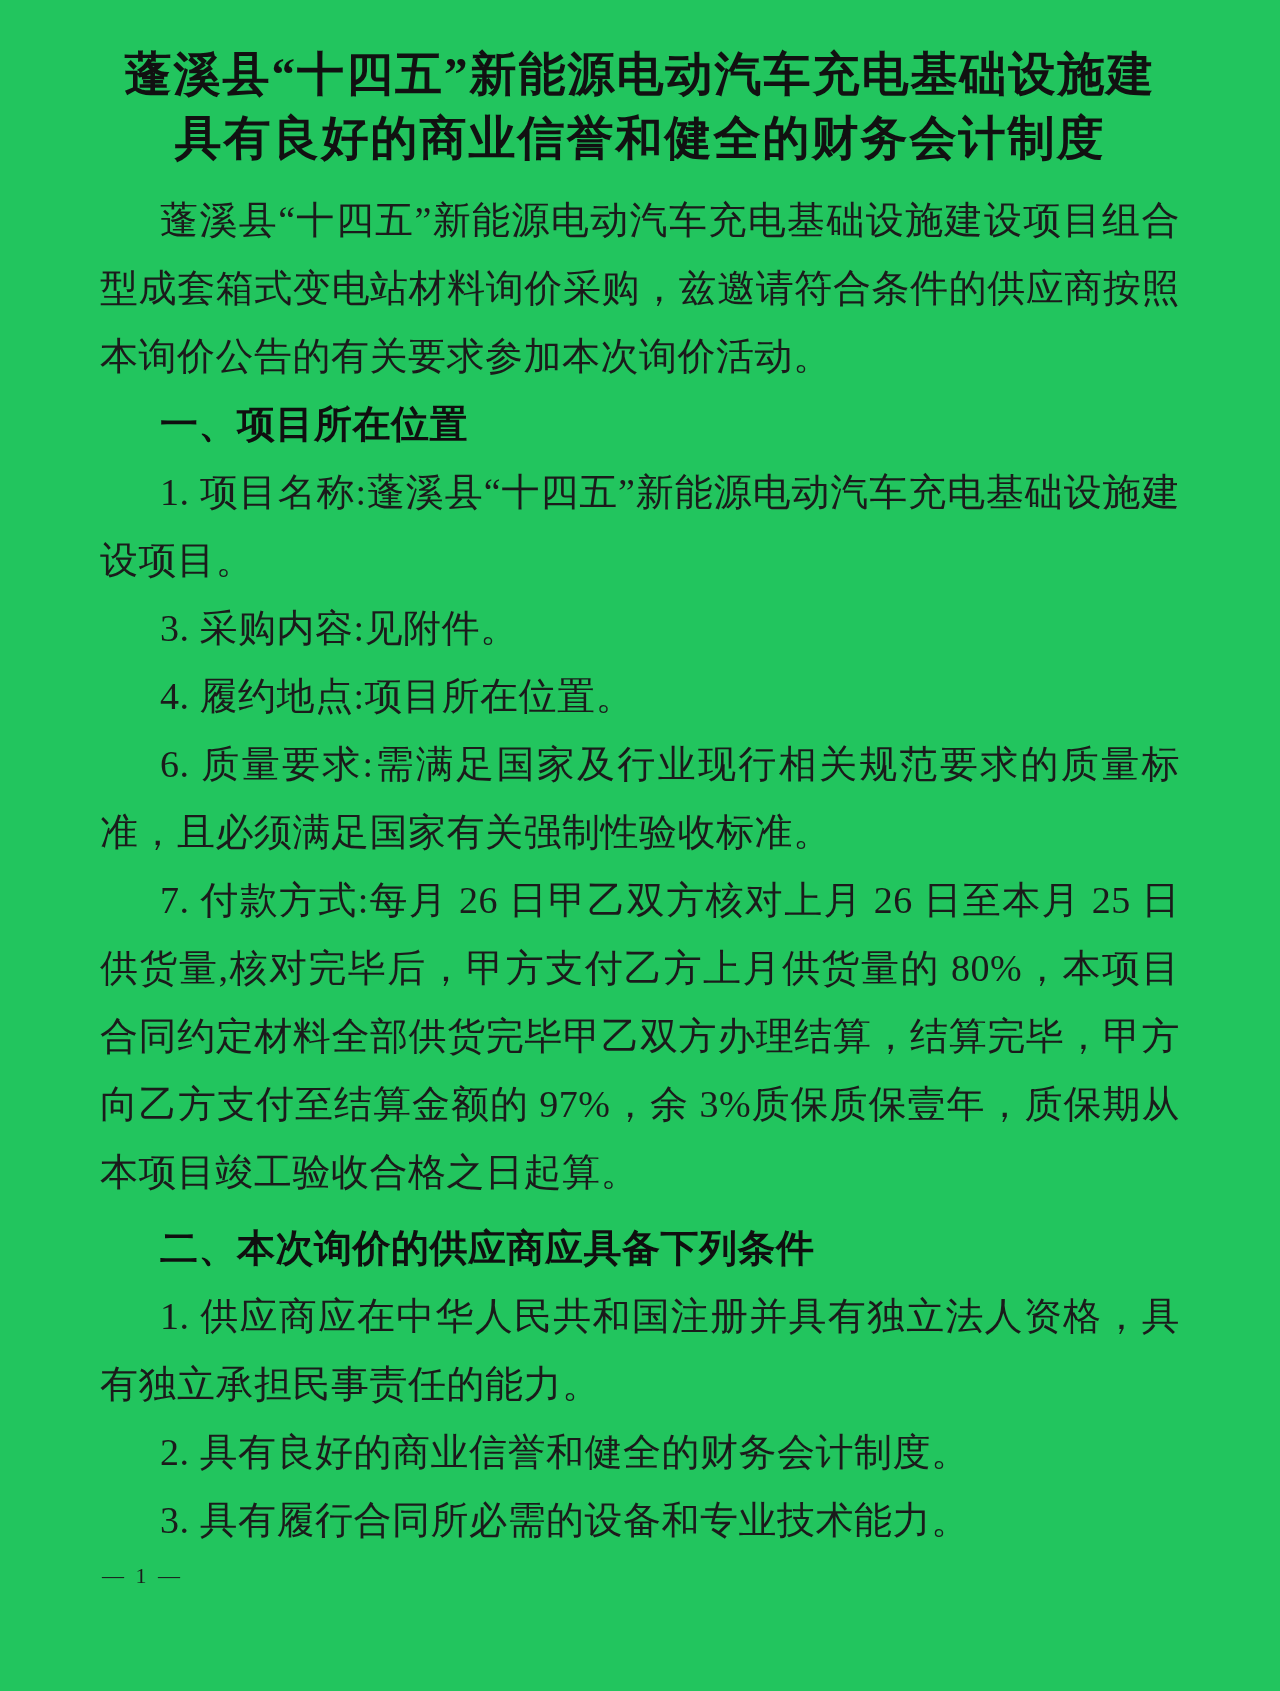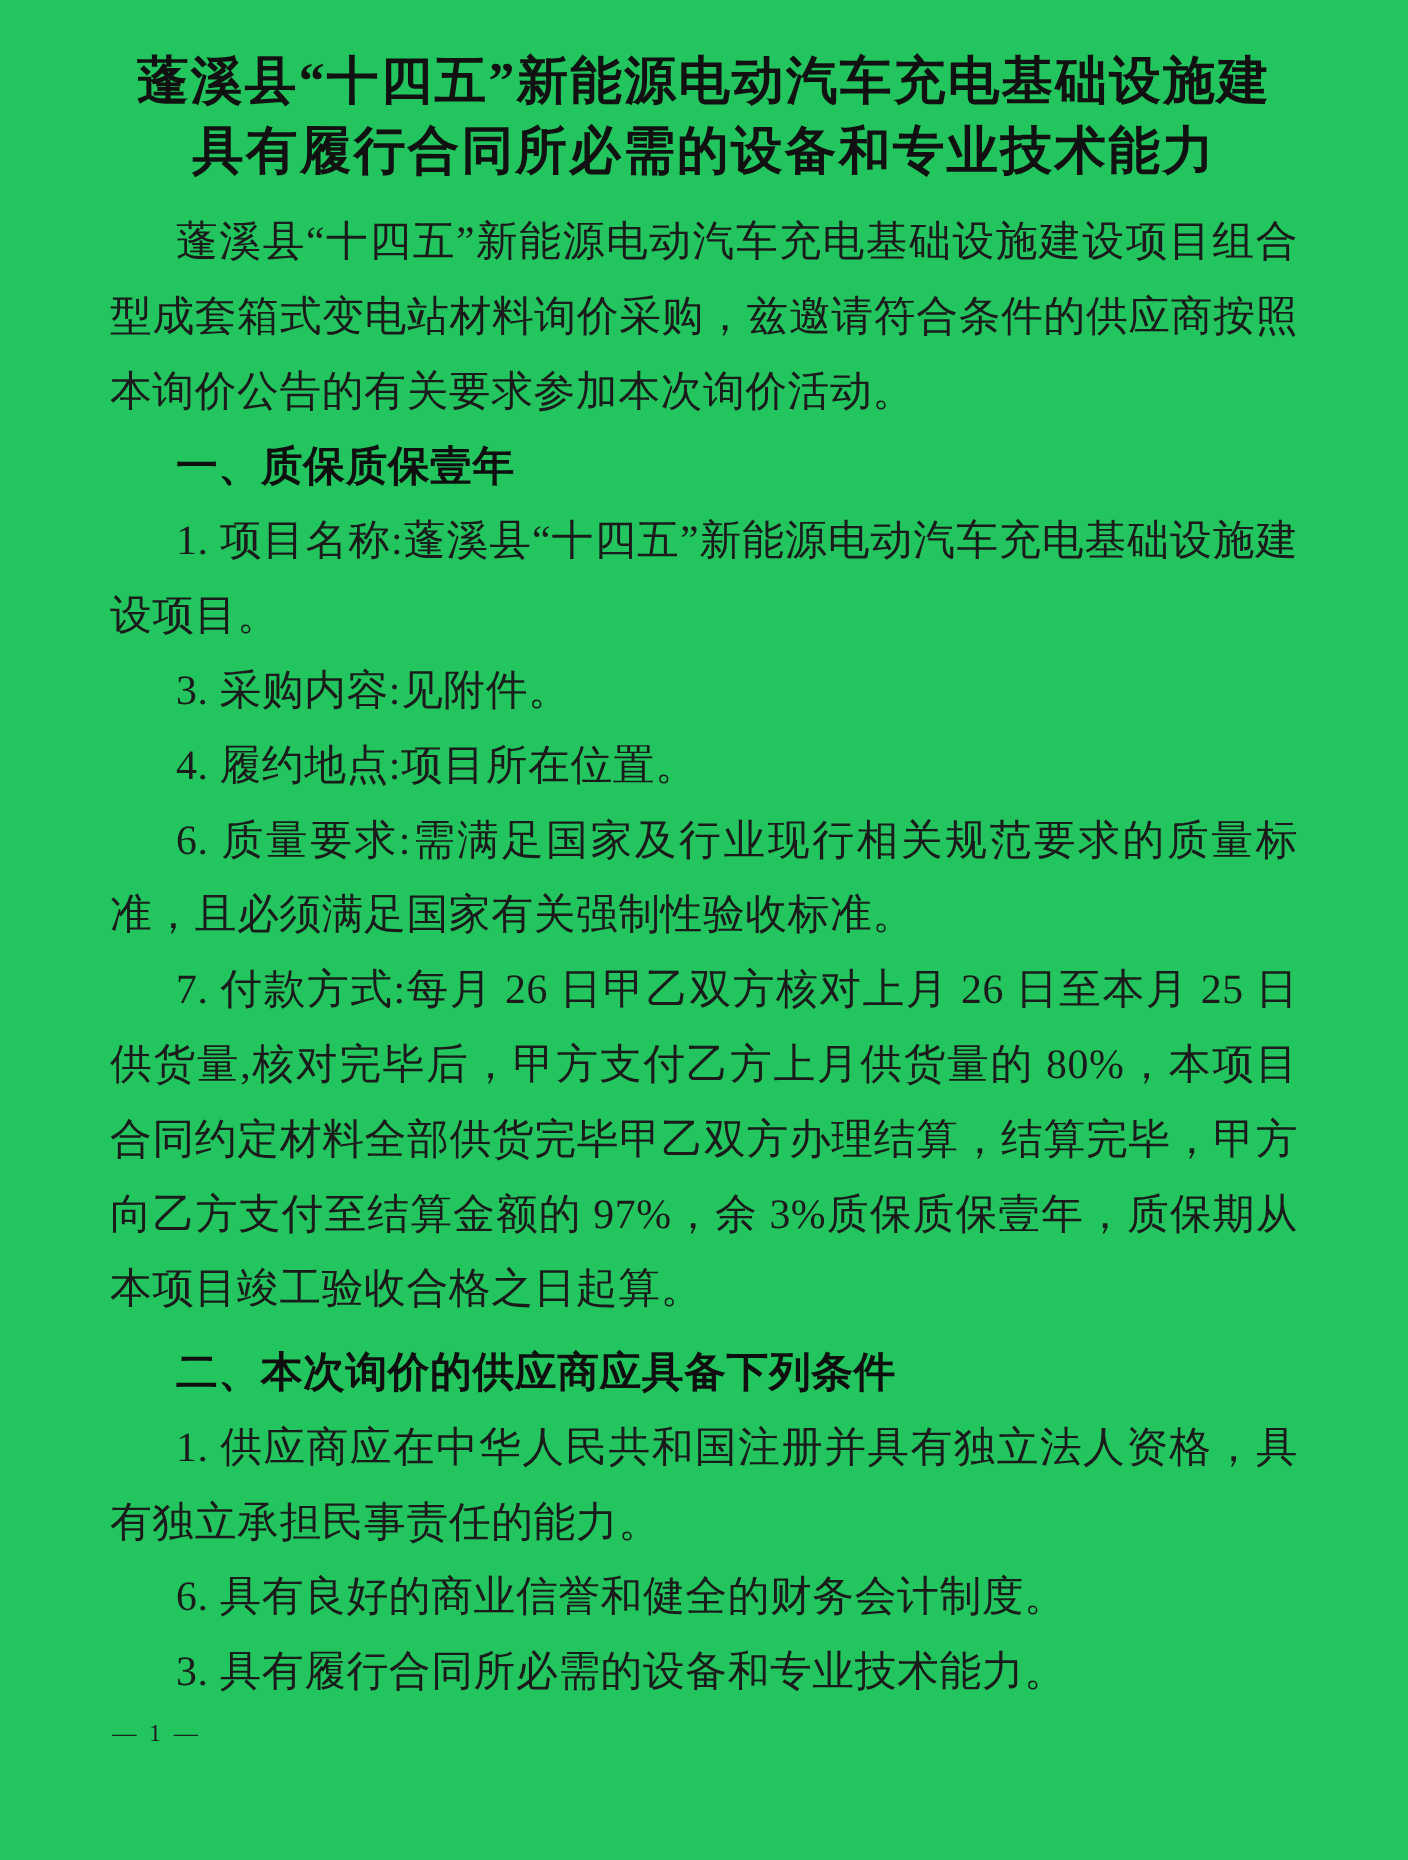--- a/index.html
+++ b/index.html
@@ -48,35 +48,35 @@
   }
 </style>
 </head>
 <body>
 
 <div class="page">
   <div class="content">
 
     <h1 class="doc-title">
       <span class="title-line">蓬溪县“十四五”新能源电动汽车充电基础设施建</span>
-      <span class="title-line">具有履行合同所必需的设备和专业技术能力</span>
+      <span class="title-line">具有良好的商业信誉和健全的财务会计制度</span>
     </h1>
 
     <p class="line indent">蓬溪县“十四五”新能源电动汽车充电基础设施建设项目组合型成套箱式变电站材料询价采购，兹邀请符合条件的供应商按照本询价公告的有关要求参加本次询价活动。</p>
 
-    <p class="line indent heading">一、质保质保壹年</p>
+    <p class="line indent heading">一、项目所在位置</p>
 
     <p class="line indent">1. 项目名称:蓬溪县“十四五”新能源电动汽车充电基础设施建设项目。</p>
     <p class="line indent">3. 采购内容:见附件。</p>
     <p class="line indent">4. 履约地点:项目所在位置。</p>
     <p class="line indent">6. 质量要求:需满足国家及行业现行相关规范要求的质量标准，且必须满足国家有关强制性验收标准。</p>
     <p class="line indent">7. 付款方式:每月 26 日甲乙双方核对上月 26 日至本月 25 日供货量,核对完毕后，甲方支付乙方上月供货量的 80%，本项目合同约定材料全部供货完毕甲乙双方办理结算，结算完毕，甲方向乙方支付至结算金额的 97%，余 3%质保质保壹年，质保期从本项目竣工验收合格之日起算。</p>
 
     <p class="line indent heading sec-gap">二、本次询价的供应商应具备下列条件</p>
 
     <p class="line indent">1. 供应商应在中华人民共和国注册并具有独立法人资格，具有独立承担民事责任的能力。</p>
-    <p class="line indent">6. 具有良好的商业信誉和健全的财务会计制度。</p>
+    <p class="line indent">2. 具有良好的商业信誉和健全的财务会计制度。</p>
     <p class="line indent">3. 具有履行合同所必需的设备和专业技术能力。</p>
 
   </div>
 
   <div class="footer">— 1 —</div>
 </div>
 
 </body></html>

